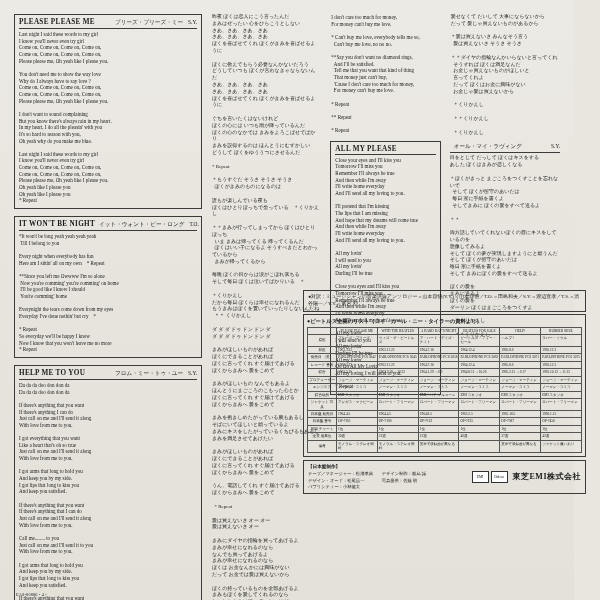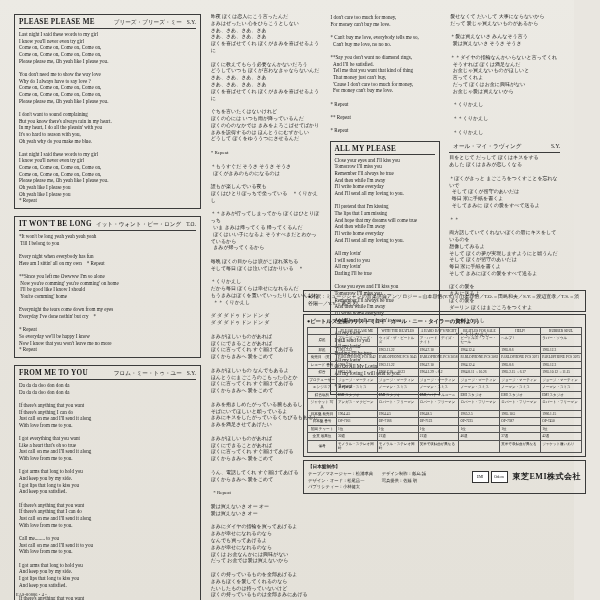--- a/index.html
+++ b/index.html
@@ -222,21 +222,21 @@
 Come on, Come on, Come on, Come on,
 Come on, Come on, Come on, Come on,
 Please please me, Oh yeah like I please you.
 Oh yeah like I please you
 Oh yeah like I please you
 * Repeat</div>
       </div>
 
       <div class="song">
         <div class="song-head">
-          <span class="song-title">IT WON'T BE LONG</span>
+          <span class="song-title">IT WON'T BE NIGHT</span>
           <span class="song-jp">イット・ウォント・ビー・ロング</span>
           <span class="song-cr">T.O.</span>
         </div>
         <div class="lyr">*It won't be long yeah yeah yeah yeah
  Till I belong to you
 
 Every night when everybody has fun
 Here am I sittin' all on my own    * Repeat
 
 **Since you left me Owwww I'm so alone
@@ -248,21 +248,21 @@
 Everyday I've done nothin' but cry    *
 
 * Repeat
 So everyday we'll be happy I know
 Now I know that you won't leave me no more
 * Repeat</div>
       </div>
 
       <div class="song">
         <div class="song-head">
-          <span class="song-title">FROM ME TO YOU</span>
+          <span class="song-title">HELP ME TO YOU</span>
           <span class="song-jp">フロム・ミー・トゥ・ユー</span>
           <span class="song-cr">S.Y.</span>
         </div>
         <div class="lyr">Da da da doo don don da
 Da da da doo don don da
 
 If there's anything that you want
 If there's anything I can do
 Just call on me and I'll send it along
 With love from me to you.

